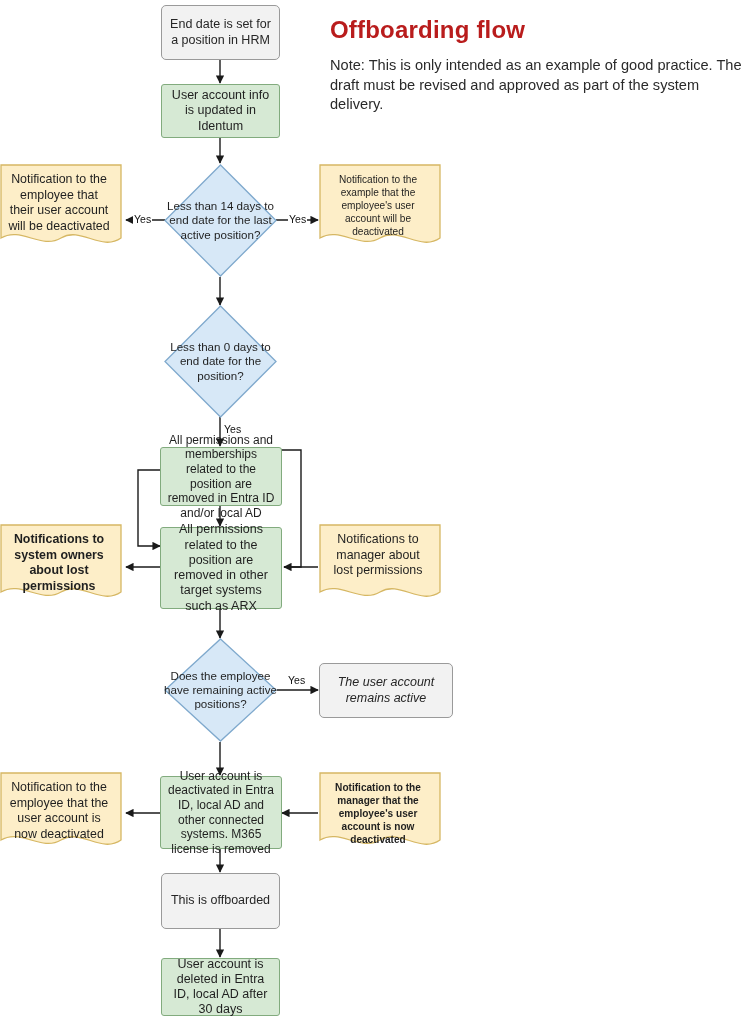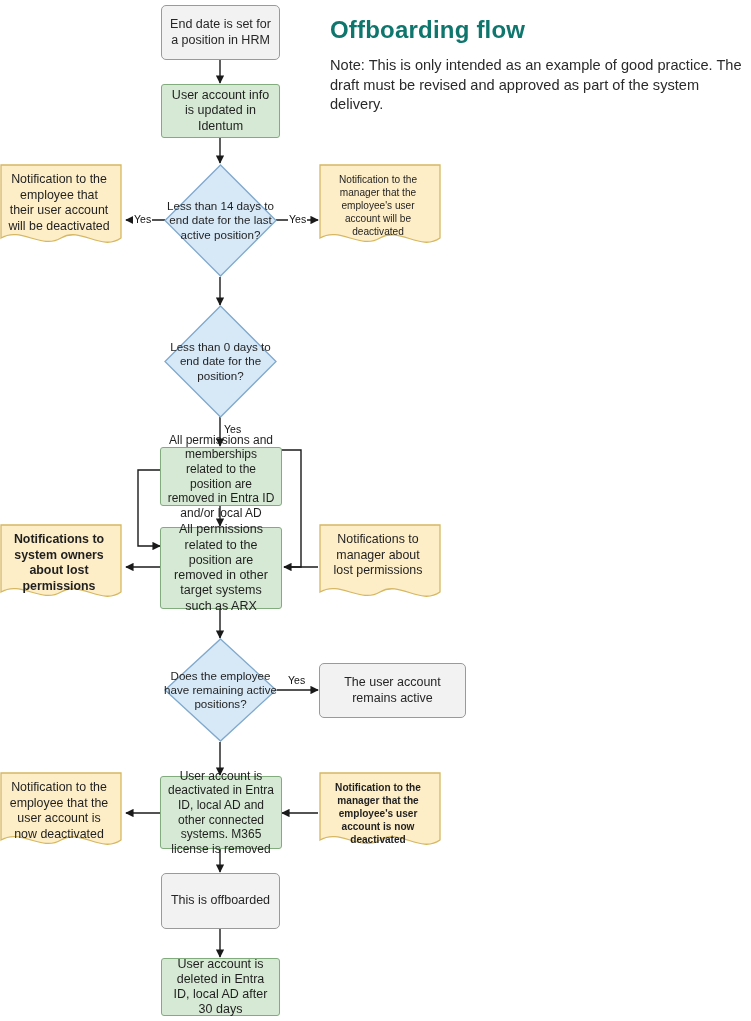--- a/index.html
+++ b/index.html
@@ -117,21 +117,21 @@
     background: #ffffff;
     padding: 0 1px;
     line-height: 1;
   }
   #title {
     position: absolute;
     left: 330px;
     top: 16px;
     font-size: 24px;
     font-weight: bold;
-    color: #0f766e;
+    color: #b91c1c;
     letter-spacing: 0.2px;
   }
   #note-text {
     position: absolute;
     left: 330px;
     top: 56px;
     width: 412px;
     font-size: 14.6px;
     color: #2a2a2a;
     line-height: 1.35;
@@ -209,21 +209,21 @@
     <svg width="122" height="88" viewBox="0 0 122 88">
       <path d="M1,1 H121 V74 C101,88 81,62 61,74 C41,86 21,62 1,74 Z" fill="#fdeec8" stroke="#d6b763" stroke-width="1.3"></path>
     </svg>
     <div class="note-txt">Notification to the employee that their user account will be deactivated</div>
   </div>
 
   <div class="note" style="left:319px; top:164px; width:122px; height:88px;">
     <svg width="122" height="88" viewBox="0 0 122 88">
       <path d="M1,1 H121 V74 C101,88 81,62 61,74 C41,86 21,62 1,74 Z" fill="#fdeec8" stroke="#d6b763" stroke-width="1.3"></path>
     </svg>
-    <div class="note-txt small">Notification to the manager that the employee's user account will be deactivated</div>
+    <div class="note-txt small">Notification to the example that the employee's user account will be deactivated</div>
   </div>
 
   <div class="edge-label" style="left:133px; top:214px;">Yes</div>
   <div class="edge-label" style="left:288px; top:214px;">Yes</div>
 
   <div class="diamond-wrap" style="left:164px; top:305px; width:113px; height:113px;">
     <svg width="113" height="113" viewBox="0 0 113 113">
       <polygon points="56.5,1 112,56.5 56.5,112 1,56.5" fill="#d7e8f7" stroke="#7fa9cd" stroke-width="1.3"></polygon>
     </svg>
     <div class="diamond-label">Less than 0 days to end date for the position?</div>
@@ -256,21 +256,21 @@
   <div class="diamond-wrap" style="left:164px; top:638px; width:113px; height:104px;">
     <svg width="113" height="104" viewBox="0 0 113 104">
       <polygon points="56.5,1 112,52 56.5,103 1,52" fill="#d7e8f7" stroke="#7fa9cd" stroke-width="1.3"></polygon>
     </svg>
     <div class="diamond-label">Does the employee have remaining active positions?</div>
   </div>
 
   <div class="edge-label" style="left:287px; top:675px;">Yes</div>
   <div class="edge-label" style="left:224px; top:751px;margin-top:44px;">No</div>
 
-  <div class="node box-grey" style="left:319px; top:663px; width:147px; height:55px;">
+  <div class="node box-grey" style="left:319px; top:663px; width:134px; height:55px;font-style:italic;">
     <span class="txt">The user account remains active</span>
   </div>
 
   <div class="node box-green small" style="left:160px; top:776px; width:122px; height:73px;">
     <span class="txt">User account is deactivated in Entra ID, local AD and other connected systems. M365 license is removed</span>
   </div>
 
   <div class="note" style="left:0px; top:772px; width:122px; height:82px;">
     <svg width="122" height="82" viewBox="0 0 122 82">
       <path d="M1,1 H121 V68 C101,82 81,56 61,68 C41,80 21,56 1,68 Z" fill="#fdeec8" stroke="#d6b763" stroke-width="1.3"></path>

